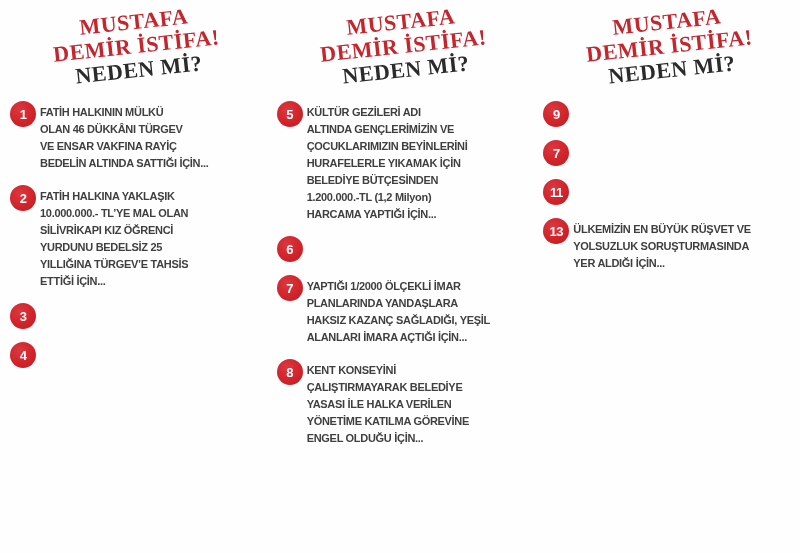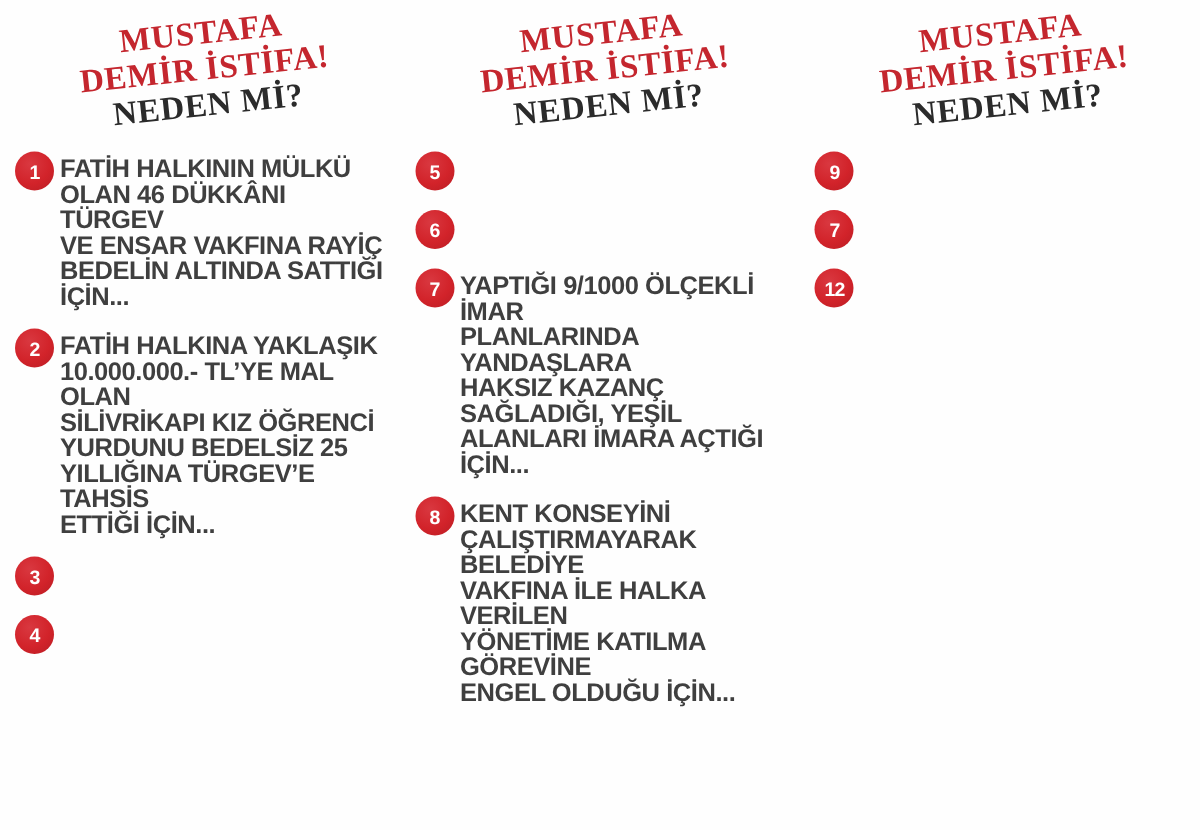--- a/index.html
+++ b/index.html
@@ -52,21 +52,21 @@
     font-size: 13px;
     letter-spacing: -0.5px;
     display: flex;
     align-items: center;
     justify-content: center;
   }
   .reason {
     margin: 0;
     color: #3f3f3f;
     font-weight: bold;
-    font-size: 17px;
+    font-size: 11px;
     line-height: 17px;
     letter-spacing: -0.3px;
     white-space: pre-line;
   }
 </style>
 </head>
 <body>
 
 <div class="page">
 
@@ -101,51 +101,64 @@
   </div>
 
   <div class="col">
     <header class="headline">
       <div class="hl-red">MUSTAFA</div>
       <div class="hl-red">DEMİR İSTİFA!</div>
       <div class="hl-black">NEDEN Mİ?</div>
     </header>
     <div class="item">
       <span class="badge">5</span>
+      <p class="reason">KÜLTÜR GEZİLERİ ADI
+ALTINDA GENÇLERİMİZİN VE
+ÇOCUKLARIMIZIN BEYİNLERİNİ
+HURAFELERLE YIKAMAK İÇİN
+BELEDİYE BÜTÇESİNDEN
+1.200.000.-TL (1,2 Milyon)
+HARCAMA YAPTIĞI İÇİN...</p>
     </div>
     <div class="item">
       <span class="badge">6</span>
     </div>
     <div class="item">
       <span class="badge">7</span>
-      <p class="reason">YAPTIĞI 9/1000 ÖLÇEKLİ İMAR
+      <p class="reason">YAPTIĞI 1/2000 ÖLÇEKLİ İMAR
 PLANLARINDA YANDAŞLARA
 HAKSIZ KAZANÇ SAĞLADIĞI, YEŞİL
 ALANLARI İMARA AÇTIĞI İÇİN...</p>
     </div>
     <div class="item">
       <span class="badge">8</span>
       <p class="reason">KENT KONSEYİNİ
 ÇALIŞTIRMAYARAK BELEDİYE
-VAKFINA İLE HALKA VERİLEN
+YASASI İLE HALKA VERİLEN
 YÖNETİME KATILMA GÖREVİNE
 ENGEL OLDUĞU İÇİN...</p>
     </div>
   </div>
 
   <div class="col">
     <header class="headline">
       <div class="hl-red">MUSTAFA</div>
       <div class="hl-red">DEMİR İSTİFA!</div>
       <div class="hl-black">NEDEN Mİ?</div>
     </header>
     <div class="item">
       <span class="badge">9</span>
     </div>
     <div class="item">
       <span class="badge">7</span>
     </div>
     <div class="item">
-      <span class="badge">12</span>
+      <span class="badge">11</span>
+    </div>
+    <div class="item">
+      <span class="badge">13</span>
+      <p class="reason">ÜLKEMİZİN EN BÜYÜK RÜŞVET VE
+YOLSUZLUK SORUŞTURMASINDA
+YER ALDIĞI İÇİN...</p>
     </div>
   </div>
 
 </div>
 
 </body></html>

